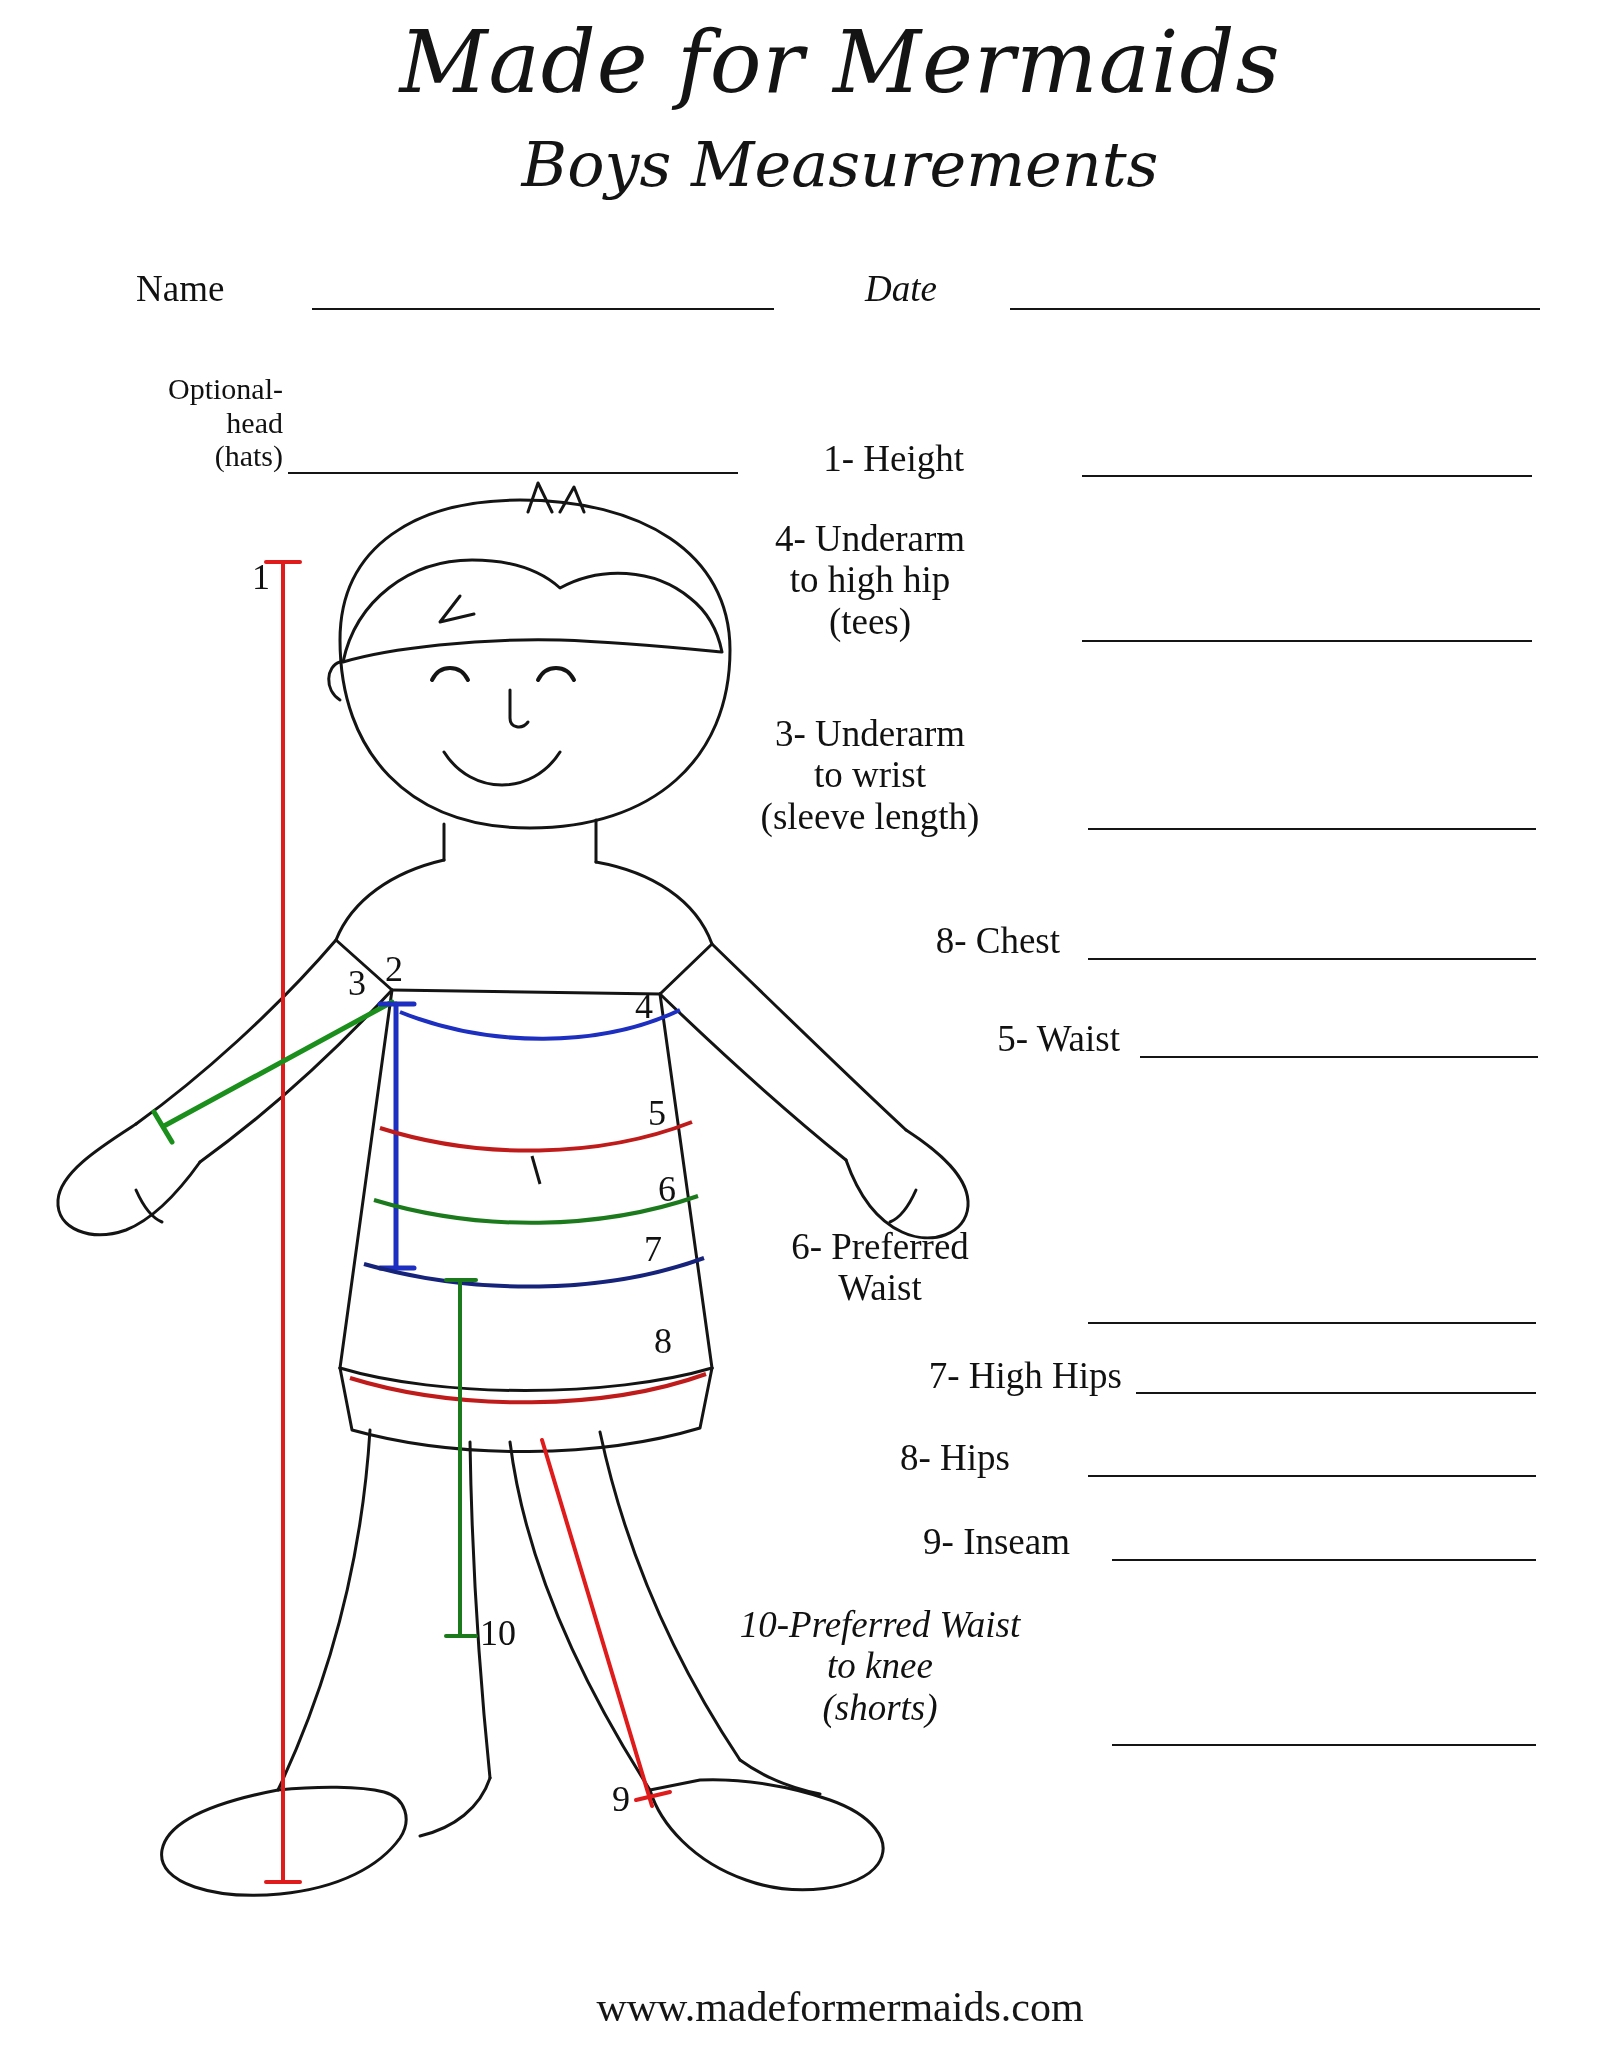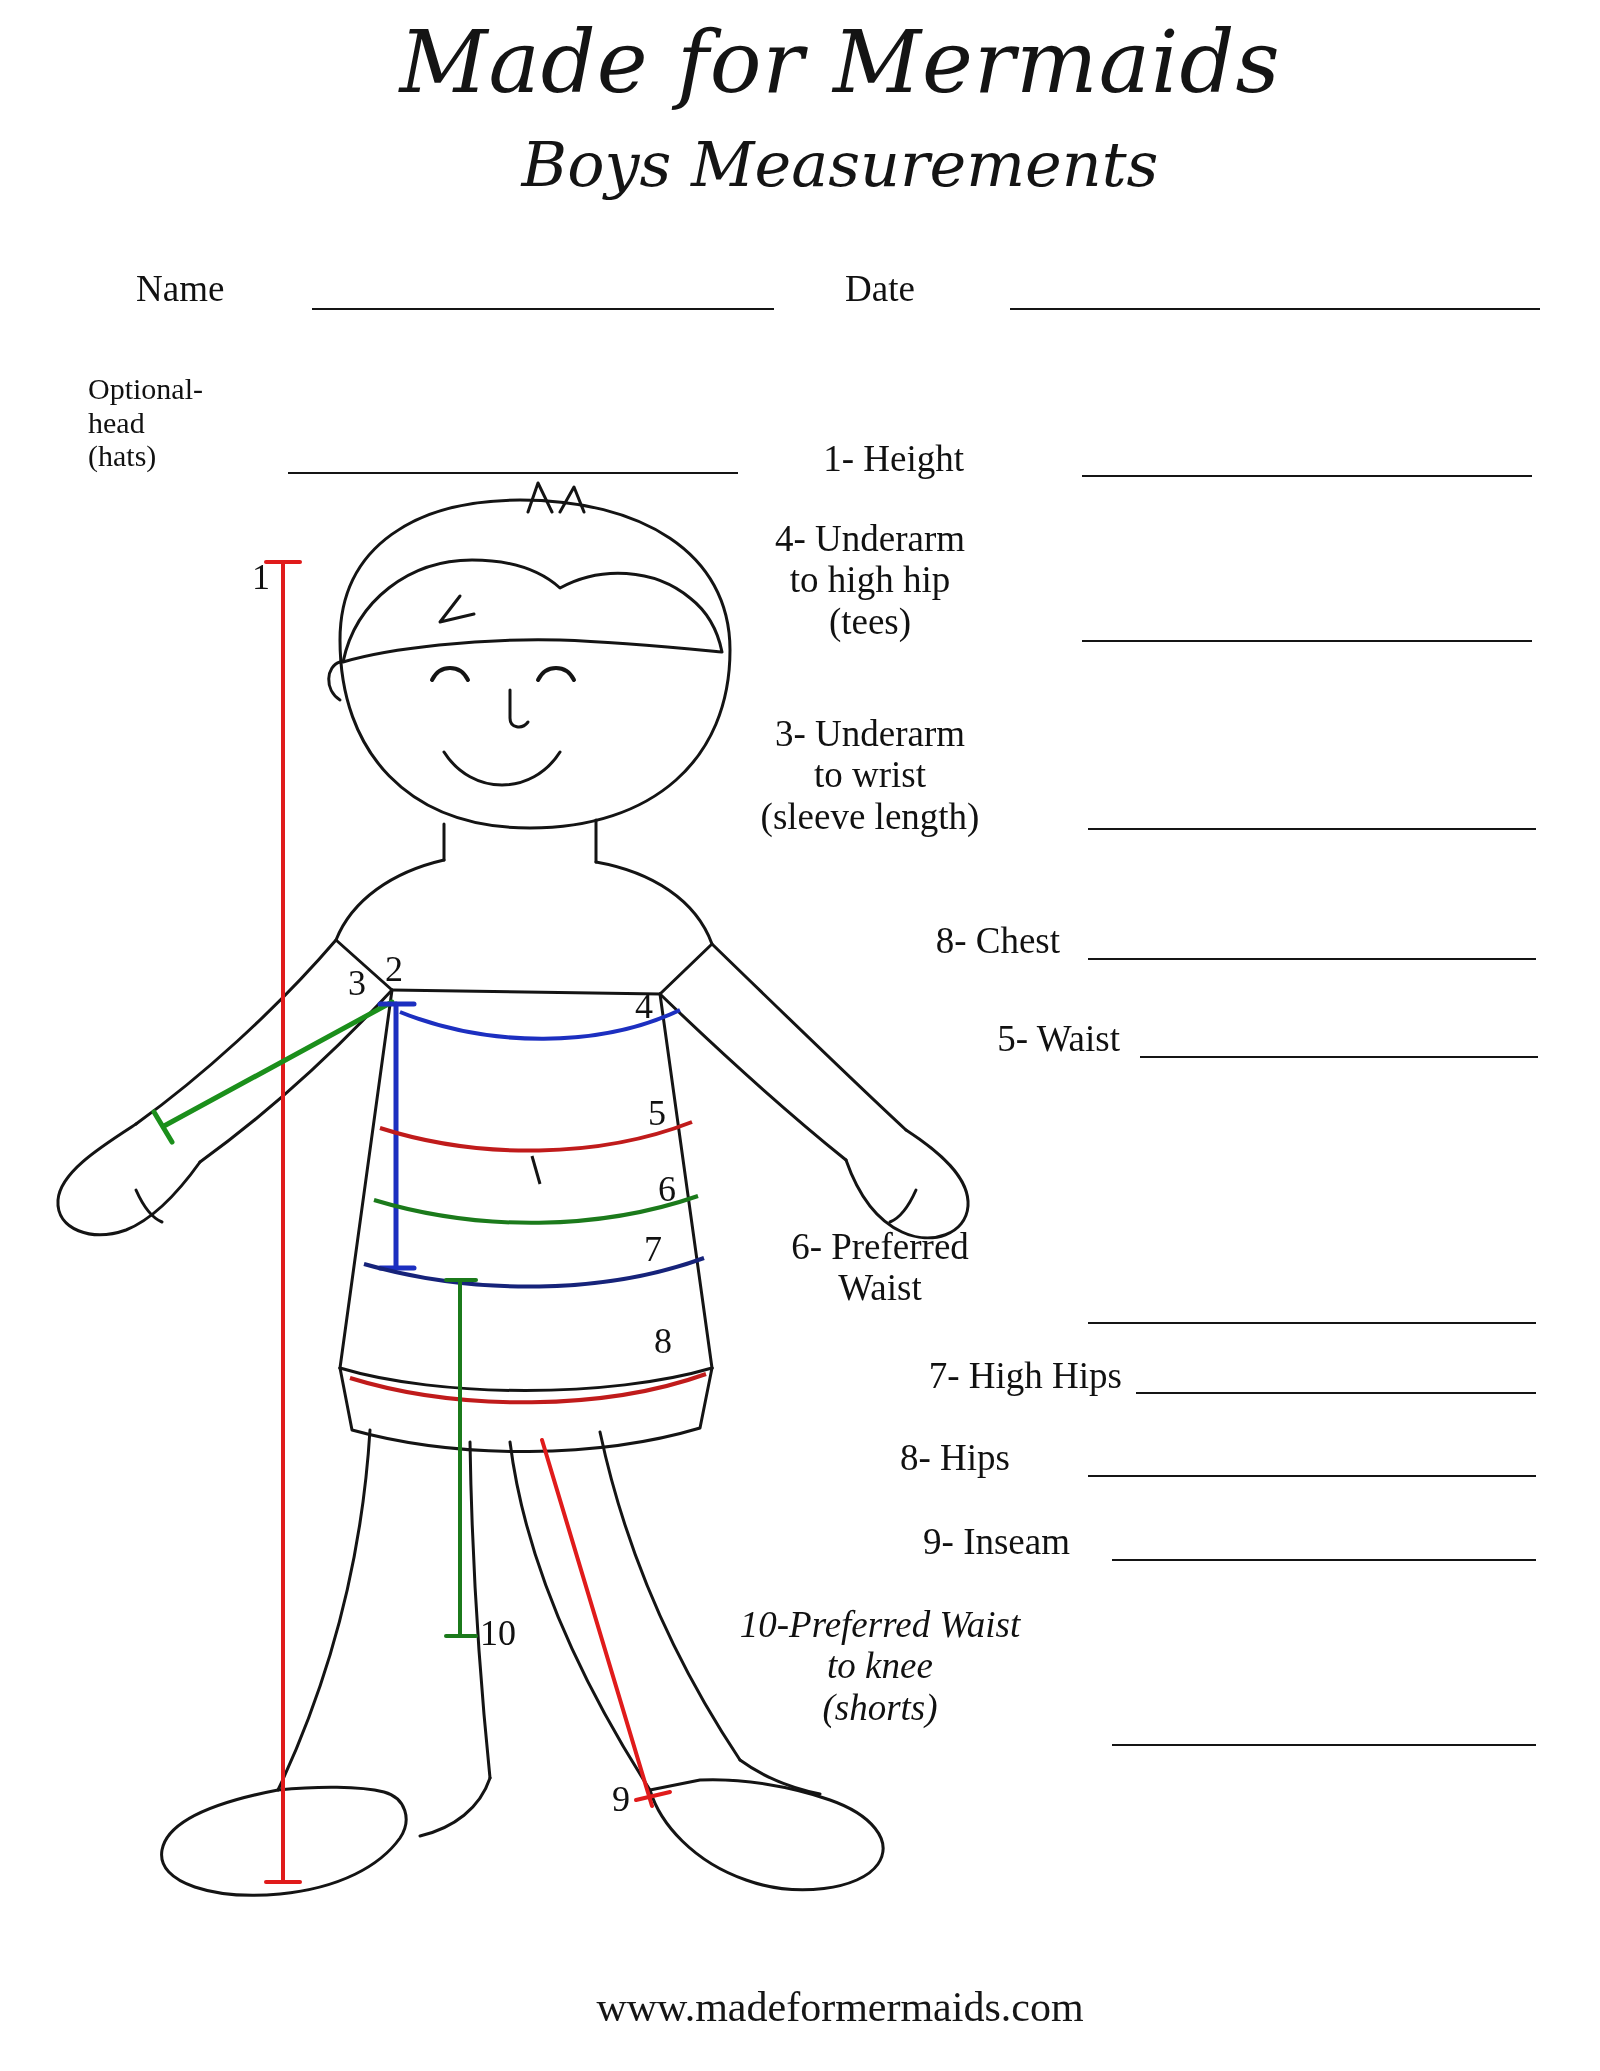--- a/index.html
+++ b/index.html
@@ -57,26 +57,26 @@
     line-height: 1.12;
   }
   .rule {
     position: absolute;
     border-bottom: 2px solid #151515;
     height: 0;
   }
 
   
   .name-label { left: 96px;  top: 268px; font-size: 37px; }
-  .date-label { left: 805px; top: 268px; font-size: 37px; }
+  .date-label { left: 825px; top: 268px; font-size: 37px; font-style: italic; }
 
   
   .opt-head {
     left: 48px; top: 372px; width: 195px;
-    text-align: left; font-size: 30px;
+    text-align: right; font-size: 30px;
   }
 
   
   .m-label { text-align: right; font-size: 37px; }
 
   
   .figure {
     position: absolute;
     left: 0; top: 0;
     width: 1600px; height: 2071px;

